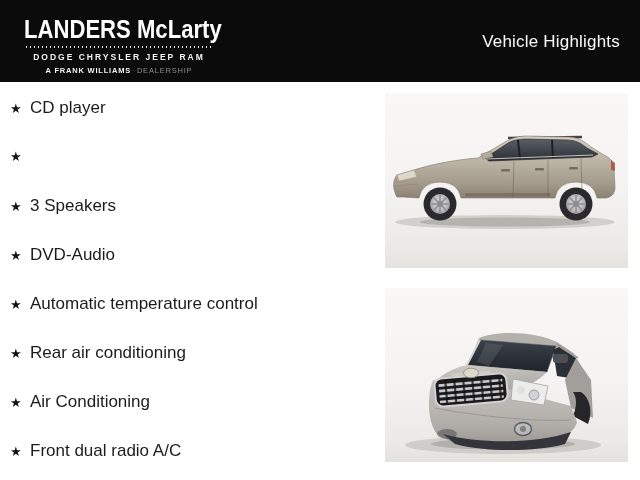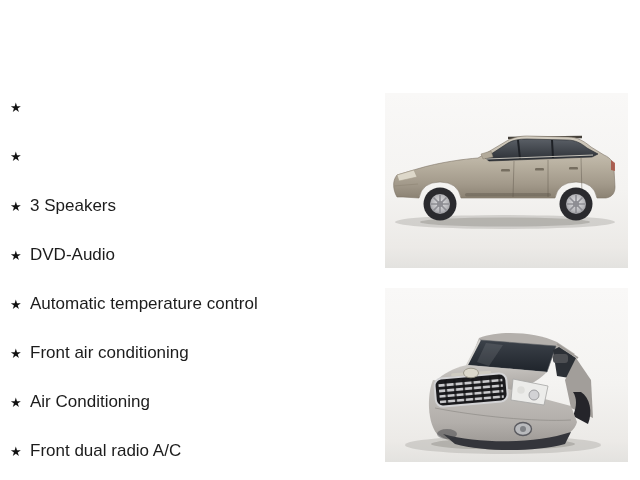--- a/index.html
+++ b/index.html
@@ -46,43 +46,56 @@
   }
   .photo-side{top:93px;height:175px;}
   .photo-front{top:288px;height:174px;}
   .photo svg{display:block;width:100%;height:100%;}
 </style>
 </head>
 <body>
 
 <div class="page">
 
+  <div class="header">
+    <div class="logo">
+      <div class="logo-name">LANDERS McLarty</div>
+      <div class="logo-dots"></div>
+      <div class="logo-brands">DODGE CHRYSLER JEEP RAM</div>
+      <div class="logo-dealer">
+        <span class="bold">A FRANK WILLIAMS</span>
+        <span class="light">DEALERSHIP</span>
+      </div>
+    </div>
+    <div class="header-title">Vehicle Highlights</div>
+  </div>
 
   <ul class="features">
     <li class="feature">
       <span class="star">★</span>
+      <span>CD player</span>
     </li>
     <li class="feature">
       <span class="star">★</span>
     </li>
     <li class="feature">
       <span class="star">★</span>
       <span>3 Speakers</span>
     </li>
     <li class="feature">
       <span class="star">★</span>
       <span>DVD-Audio</span>
     </li>
     <li class="feature">
       <span class="star">★</span>
       <span>Automatic temperature control</span>
     </li>
     <li class="feature">
       <span class="star">★</span>
-      <span>Front air conditioning</span>
+      <span>Rear air conditioning</span>
     </li>
     <li class="feature">
       <span class="star">★</span>
       <span>Air Conditioning</span>
     </li>
     <li class="feature">
       <span class="star">★</span>
       <span>Front dual radio A/C</span>
     </li>
   </ul>

